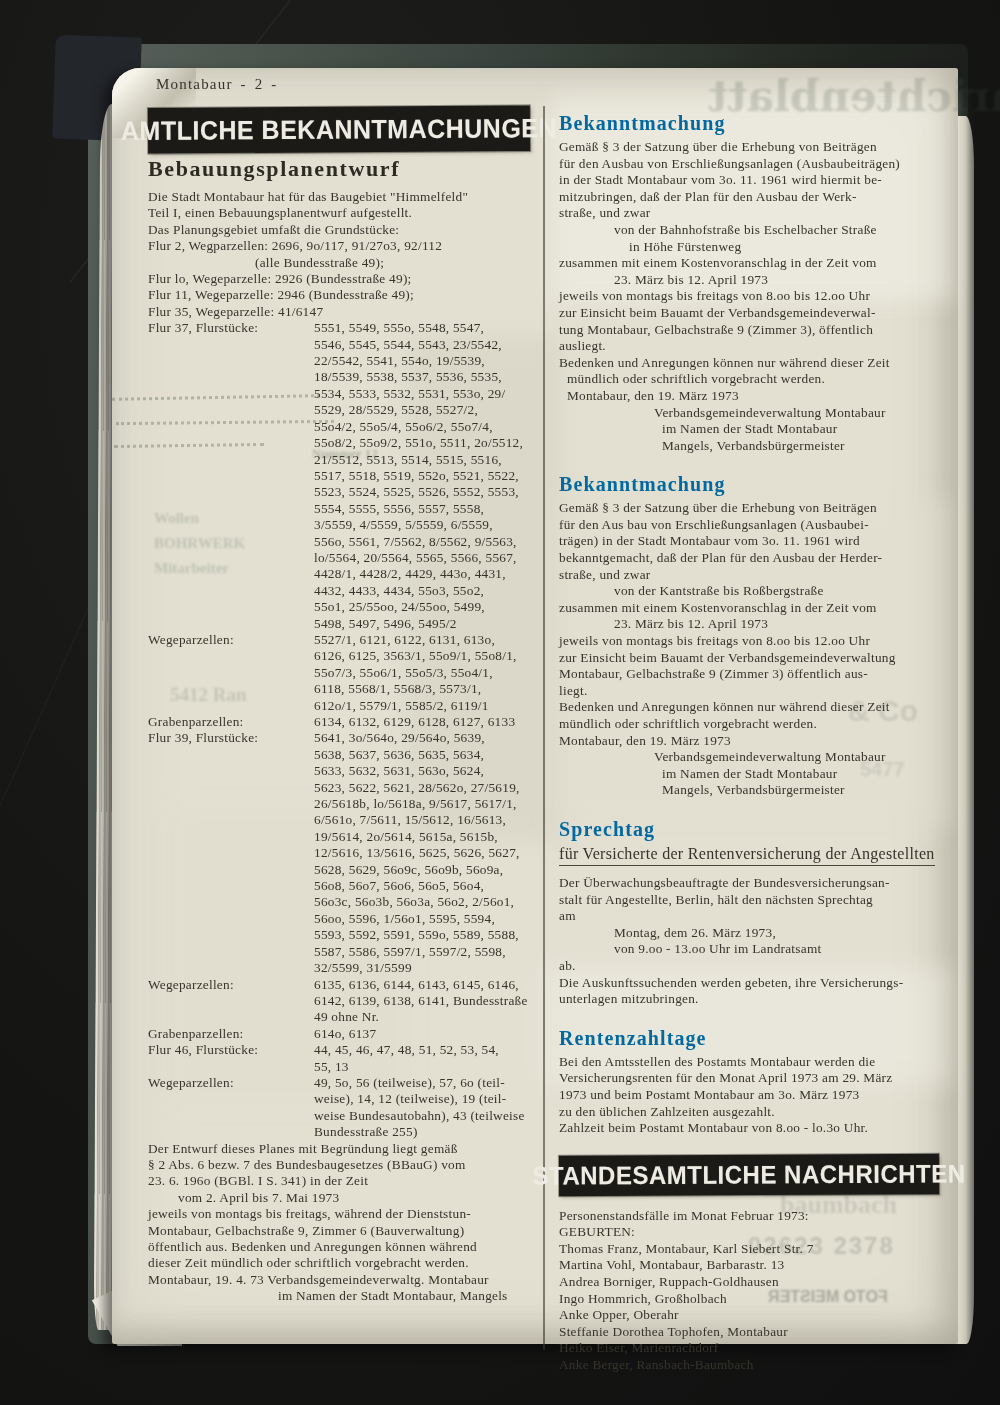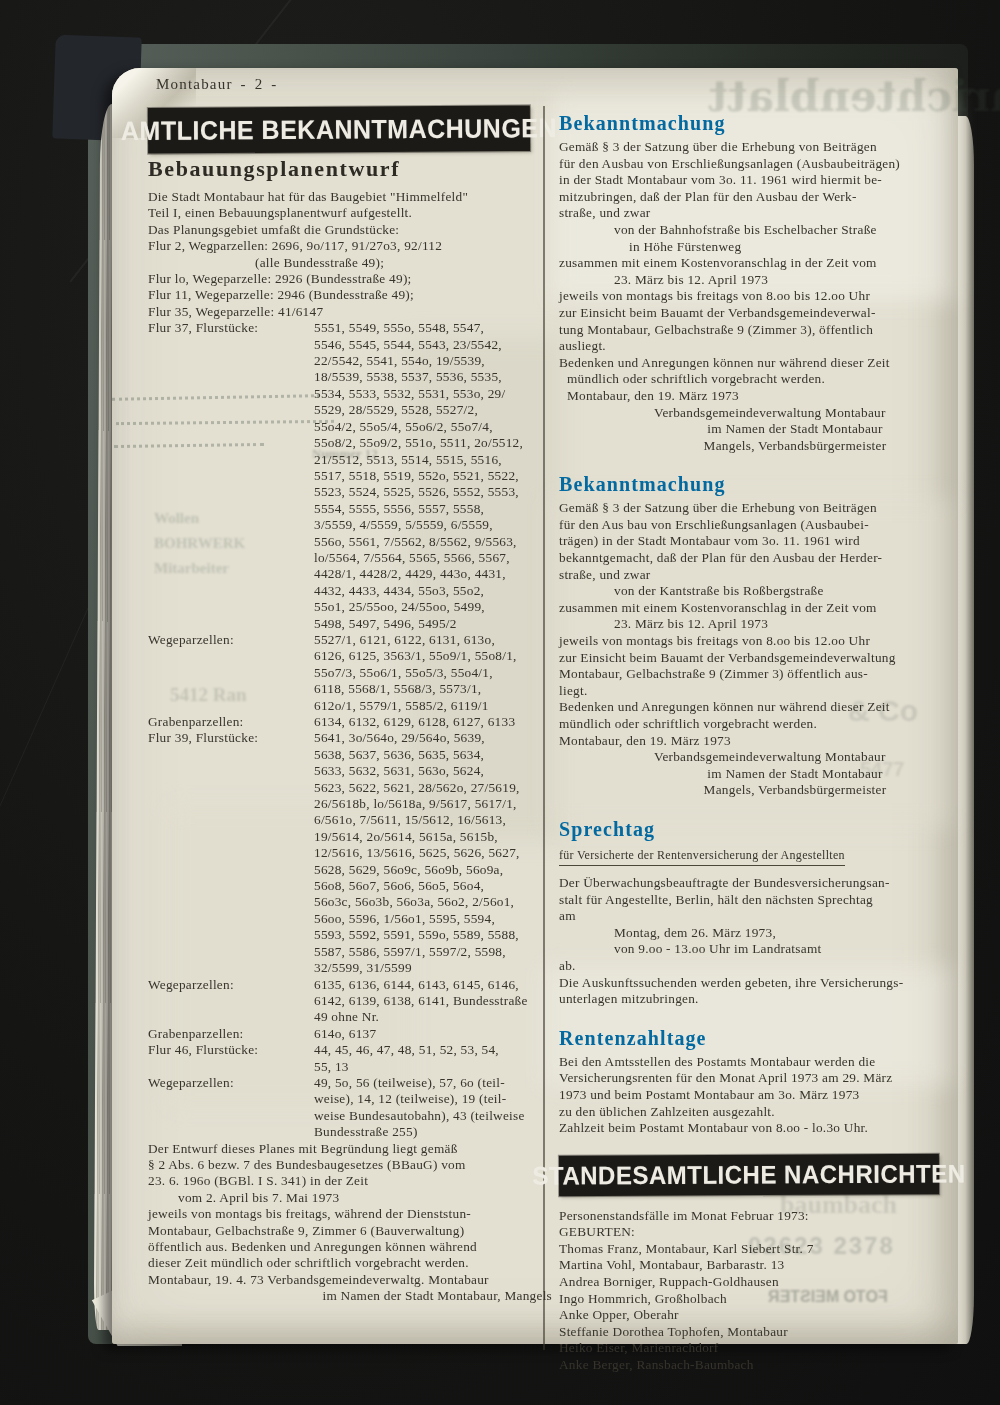--- a/index.html
+++ b/index.html
@@ -52,27 +52,27 @@
   .banner-standesamt{width:380px;height:38px;font-size:24px;letter-spacing:0.5px;
     transform:rotate(-0.3deg) scale(1,1.06);margin:10px 0 14px 0;}
 
   .col-left{position:absolute;left:36px;top:88px;width:404px;}
   .col-right{position:absolute;left:447px;top:44px;width:396px;}
   .divider{position:absolute;left:431px;top:38px;width:2px;height:1244px;background:rgba(58,53,43,0.6);}
 
   .h-serif{font-size:22px;font-weight:700;letter-spacing:1.6px;word-spacing:3px;margin:0 0 7px 0;color:#2e2b25;}
   .sec-h{font-size:20px;font-weight:700;letter-spacing:1.1px;word-spacing:2px;margin:0 0 4px 0;color:#0369a1;}
   .sec{margin-bottom:19px;}
-  .sec-sub{font-size:12px;letter-spacing:0.3px;display:inline-block;border-bottom:1.5px solid #4b4639;
+  .sec-sub{font-size:16px;letter-spacing:0.3px;display:inline-block;border-bottom:1.5px solid #4b4639;
     padding-bottom:2px;margin-bottom:9px;}
 
   .bline{font-size:13.3px;line-height:16.4px;letter-spacing:0.25px;white-space:nowrap;}
   .col-right .bline{line-height:16.6px;}
   .ind0{margin-left:0;} .ind1{margin-left:8px;} .ind2{margin-left:30px;} .ind3{margin-left:55px;}
-  .ind4{margin-left:70px;} .ind5{margin-left:95px;} .ind6{margin-left:76px;text-align:center;} .ind7{margin-left:130px;text-align:right;}
+  .ind4{margin-left:70px;} .ind5{margin-left:95px;} .ind6{margin-left:103px;} .ind7{margin-left:130px;}
 
   .row{display:flex;}
   .row-label{width:166px;flex:none;}
   .row-val{flex:1;}
   .cont{margin-left:107px;}
 
   .ghost{position:absolute;font-weight:bold;filter:blur(1.2px);white-space:pre-line;pointer-events:none;}
   .g1{left:596px;top:4px;font-size:42px;font-family:"DejaVu Serif",serif;transform:scaleX(-1);
       color:rgba(72,86,72,0.20);}
   .g2{left:736px;top:626px;font-size:30px;font-family:"Liberation Sans",sans-serif;color:rgba(85,95,82,0.17);}
@@ -164,21 +164,21 @@
                 <div class="bline">5534, 5533, 5532, 5531, 553o, 29/</div>
                 <div class="bline">5529, 28/5529, 5528, 5527/2,</div>
                 <div class="bline">55o4/2, 55o5/4, 55o6/2, 55o7/4,</div>
                 <div class="bline">55o8/2, 55o9/2, 551o, 5511, 2o/5512,</div>
                 <div class="bline">21/5512, 5513, 5514, 5515, 5516,</div>
                 <div class="bline">5517, 5518, 5519, 552o, 5521, 5522,</div>
                 <div class="bline">5523, 5524, 5525, 5526, 5552, 5553,</div>
                 <div class="bline">5554, 5555, 5556, 5557, 5558,</div>
                 <div class="bline">3/5559, 4/5559, 5/5559, 6/5559,</div>
                 <div class="bline">556o, 5561, 7/5562, 8/5562, 9/5563,</div>
-                <div class="bline">lo/5564, 7/5564, 5565, 5566, 5567,</div>
+                <div class="bline">lo/5564, 20/5564, 5565, 5566, 5567,</div>
                 <div class="bline">4428/1, 4428/2, 4429, 443o, 4431,</div>
                 <div class="bline">4432, 4433, 4434, 55o3, 55o2,</div>
                 <div class="bline">55o1, 25/55oo, 24/55oo, 5499,</div>
                 <div class="bline">5498, 5497, 5496, 5495/2</div>
               </div>
             </div>
             <div class="row">
               <span class="bline row-label">Wegeparzellen:</span>
               <div class="row-val">
                 <div class="bline">5527/1, 6121, 6122, 6131, 613o,</div>

